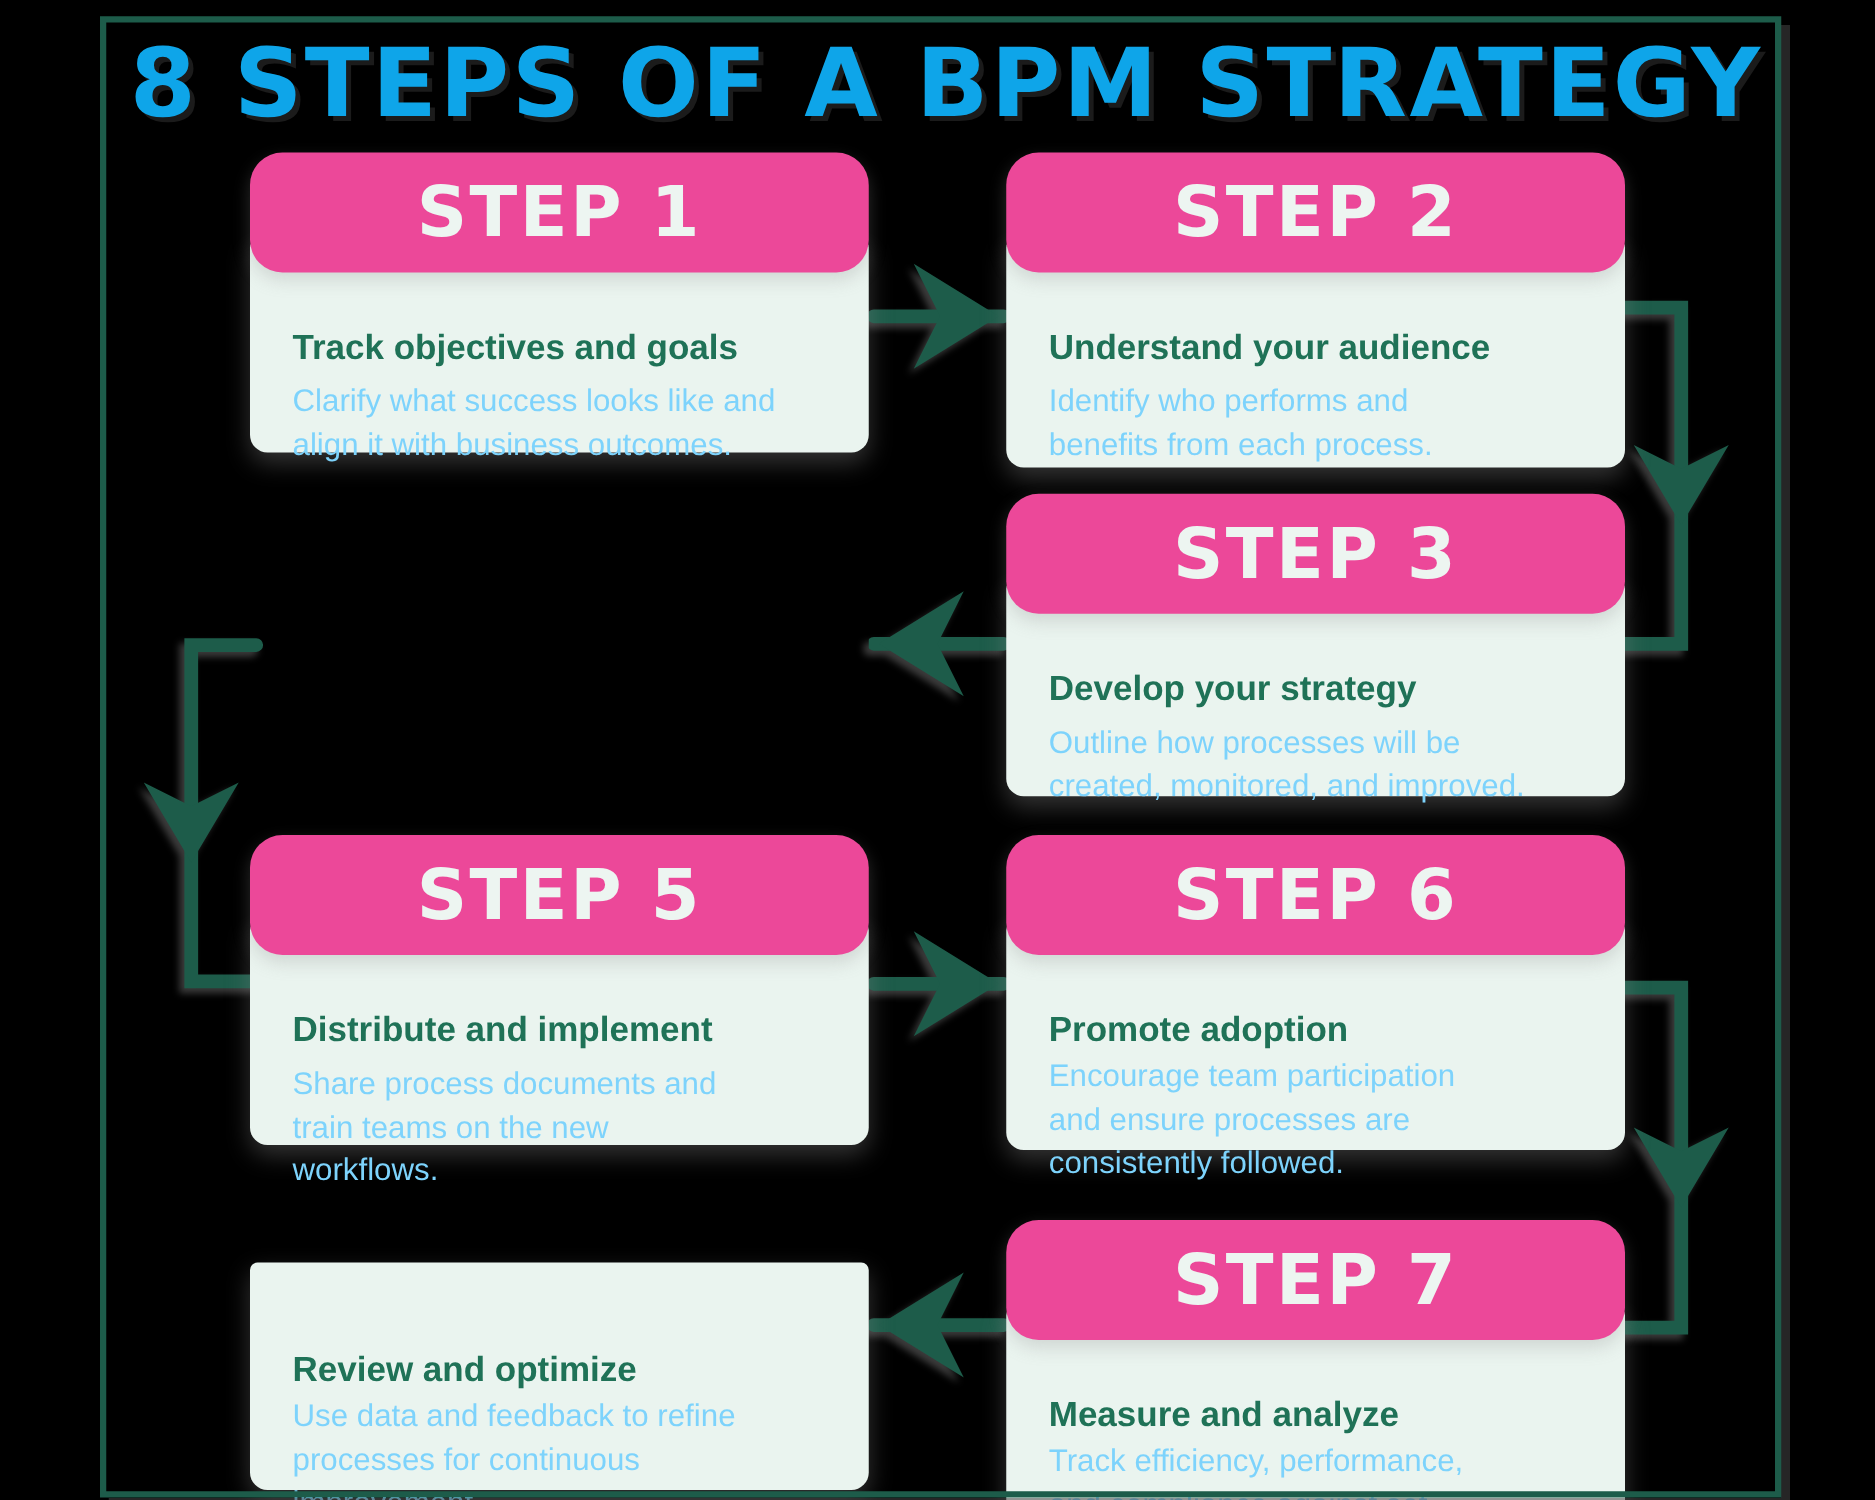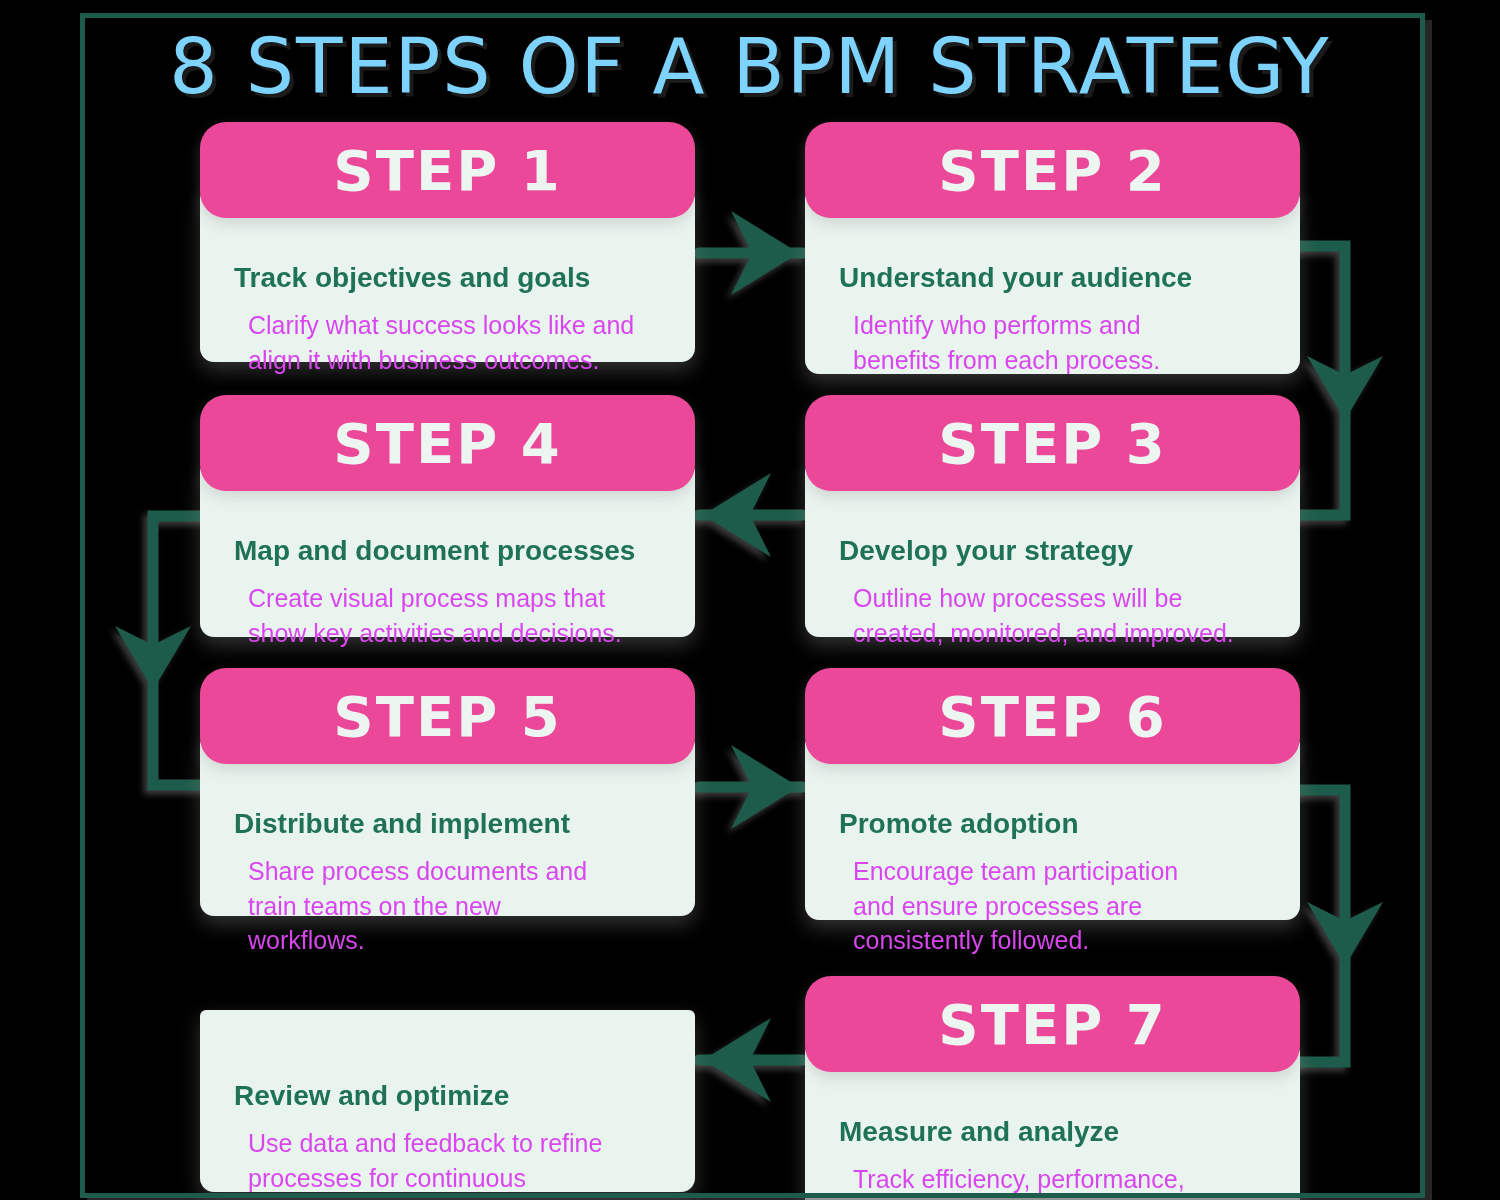--- a/index.html
+++ b/index.html
@@ -8,22 +8,22 @@
     font-family:"Liberation Sans",sans-serif;overflow:hidden;
   }
   
   .frame{
     position:absolute;left:80px;top:13px;width:1335px;height:1175px;
     border:5px solid #1d5c4a;z-index:6;pointer-events:none;
     box-shadow:7px 7px 0 rgba(70,70,70,.55);
   }
   
   .title{
-    position:absolute;left:90px;top:22px;width:1320px;text-align:center;
-    font-size:76px;font-weight:normal;letter-spacing:2px;color:#7dd3fc;
+    position:absolute;left:90px;top:22px;width:1320px;text-align:right;
+    font-size:76px;font-weight:bold;letter-spacing:2px;color:#0ea5e9;
     font-family:"DejaVu Sans","Liberation Sans",sans-serif;
     text-shadow:4px 4px 0 rgba(60,60,60,.45);white-space:nowrap;z-index:2;
   }
   
   .card{position:absolute;width:495px;z-index:3;}
   .card-body{
     position:absolute;left:0;right:0;top:70px;bottom:0;background:#eaf4ef;
     border-radius:6px 6px 14px 14px;z-index:1;
     box-shadow:0 8px 20px rgba(150,150,150,.35);
   }
@@ -34,21 +34,21 @@
   }
   .card-header .step-label{
     color:#edf5f1;font-size:56px;font-weight:bold;letter-spacing:2px;
     font-family:"DejaVu Sans","Liberation Sans",sans-serif;
   }
   .card-content{position:relative;z-index:3;padding:140px 22px 0 34px;}
   .card-heading{
     font-size:28px;font-weight:bold;color:#1f7257;margin:0 0 10px 0;
     white-space:nowrap;
   }
-  .card-desc{font-size:25px;color:#d946ef;line-height:1.38;margin:14px;}
+  .card-desc{font-size:25px;color:#7dd3fc;line-height:1.38;margin:0;}
   
   .pos-1{left:200px;top:122px;height:240px;}
   .pos-2{left:805px;top:122px;height:252px;}
   .pos-3{left:805px;top:395px;height:242px;}
   .pos-4{left:200px;top:395px;height:242px;}
   .pos-5{left:200px;top:668px;height:248px;}
   .pos-6{left:805px;top:668px;height:252px;}
   .pos-7{left:805px;top:976px;height:320px;}
   .pos-8{left:200px;top:940px;height:252px;}
   
@@ -108,30 +108,20 @@
     <div class="card-body"></div>
     <div class="card-header">
       <span class="step-label">STEP 3</span>
     </div>
     <div class="card-content">
       <h3 class="card-heading">Develop your strategy</h3>
       <p class="card-desc">Outline how processes will be created, monitored, and improved.</p>
     </div>
   </div>
 
-  <div class="card pos-4">
-    <div class="card-body"></div>
-    <div class="card-header">
-      <span class="step-label">STEP 4</span>
-    </div>
-    <div class="card-content">
-      <h3 class="card-heading">Map and document processes</h3>
-      <p class="card-desc">Create visual process maps that show key activities and decisions.</p>
-    </div>
-  </div>
 
   <div class="card pos-5">
     <div class="card-body"></div>
     <div class="card-header">
       <span class="step-label">STEP 5</span>
     </div>
     <div class="card-content">
       <h3 class="card-heading">Distribute and implement</h3>
       <p class="card-desc">Share process documents and train teams on the new workflows.</p>
     </div>

